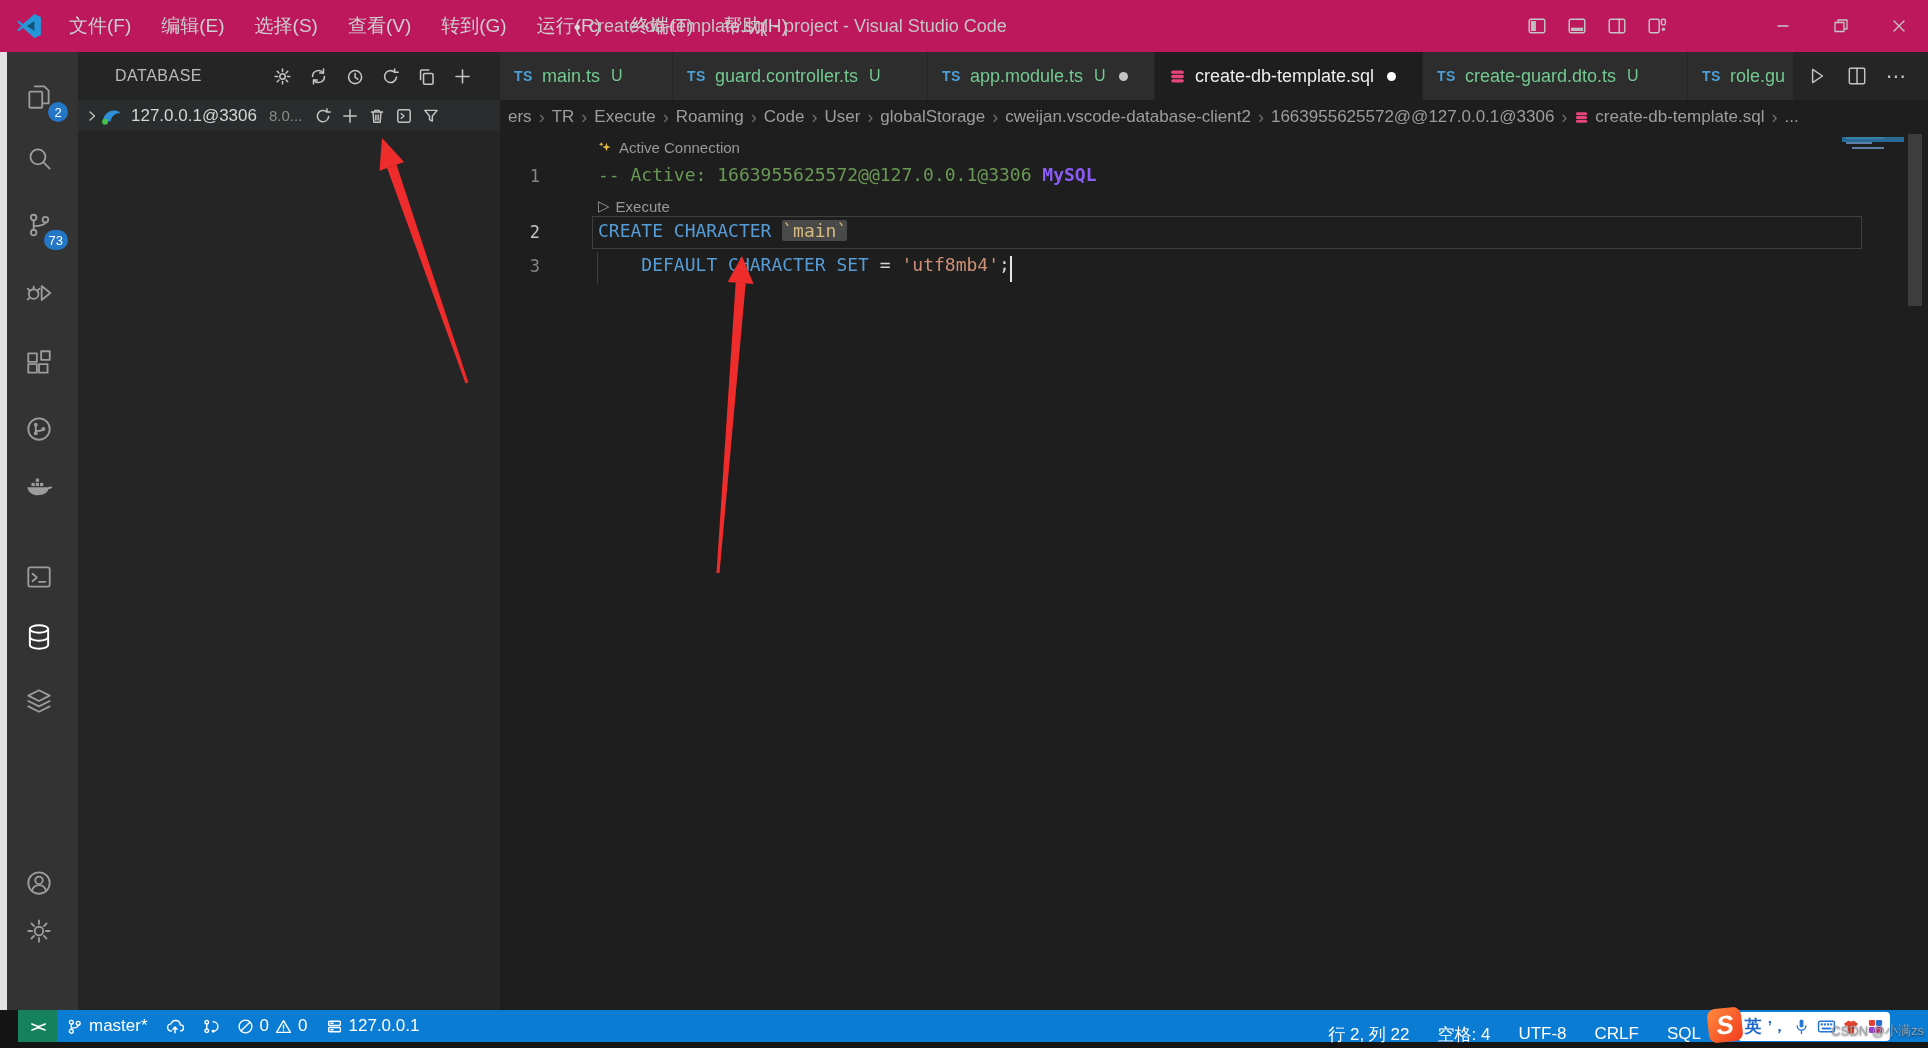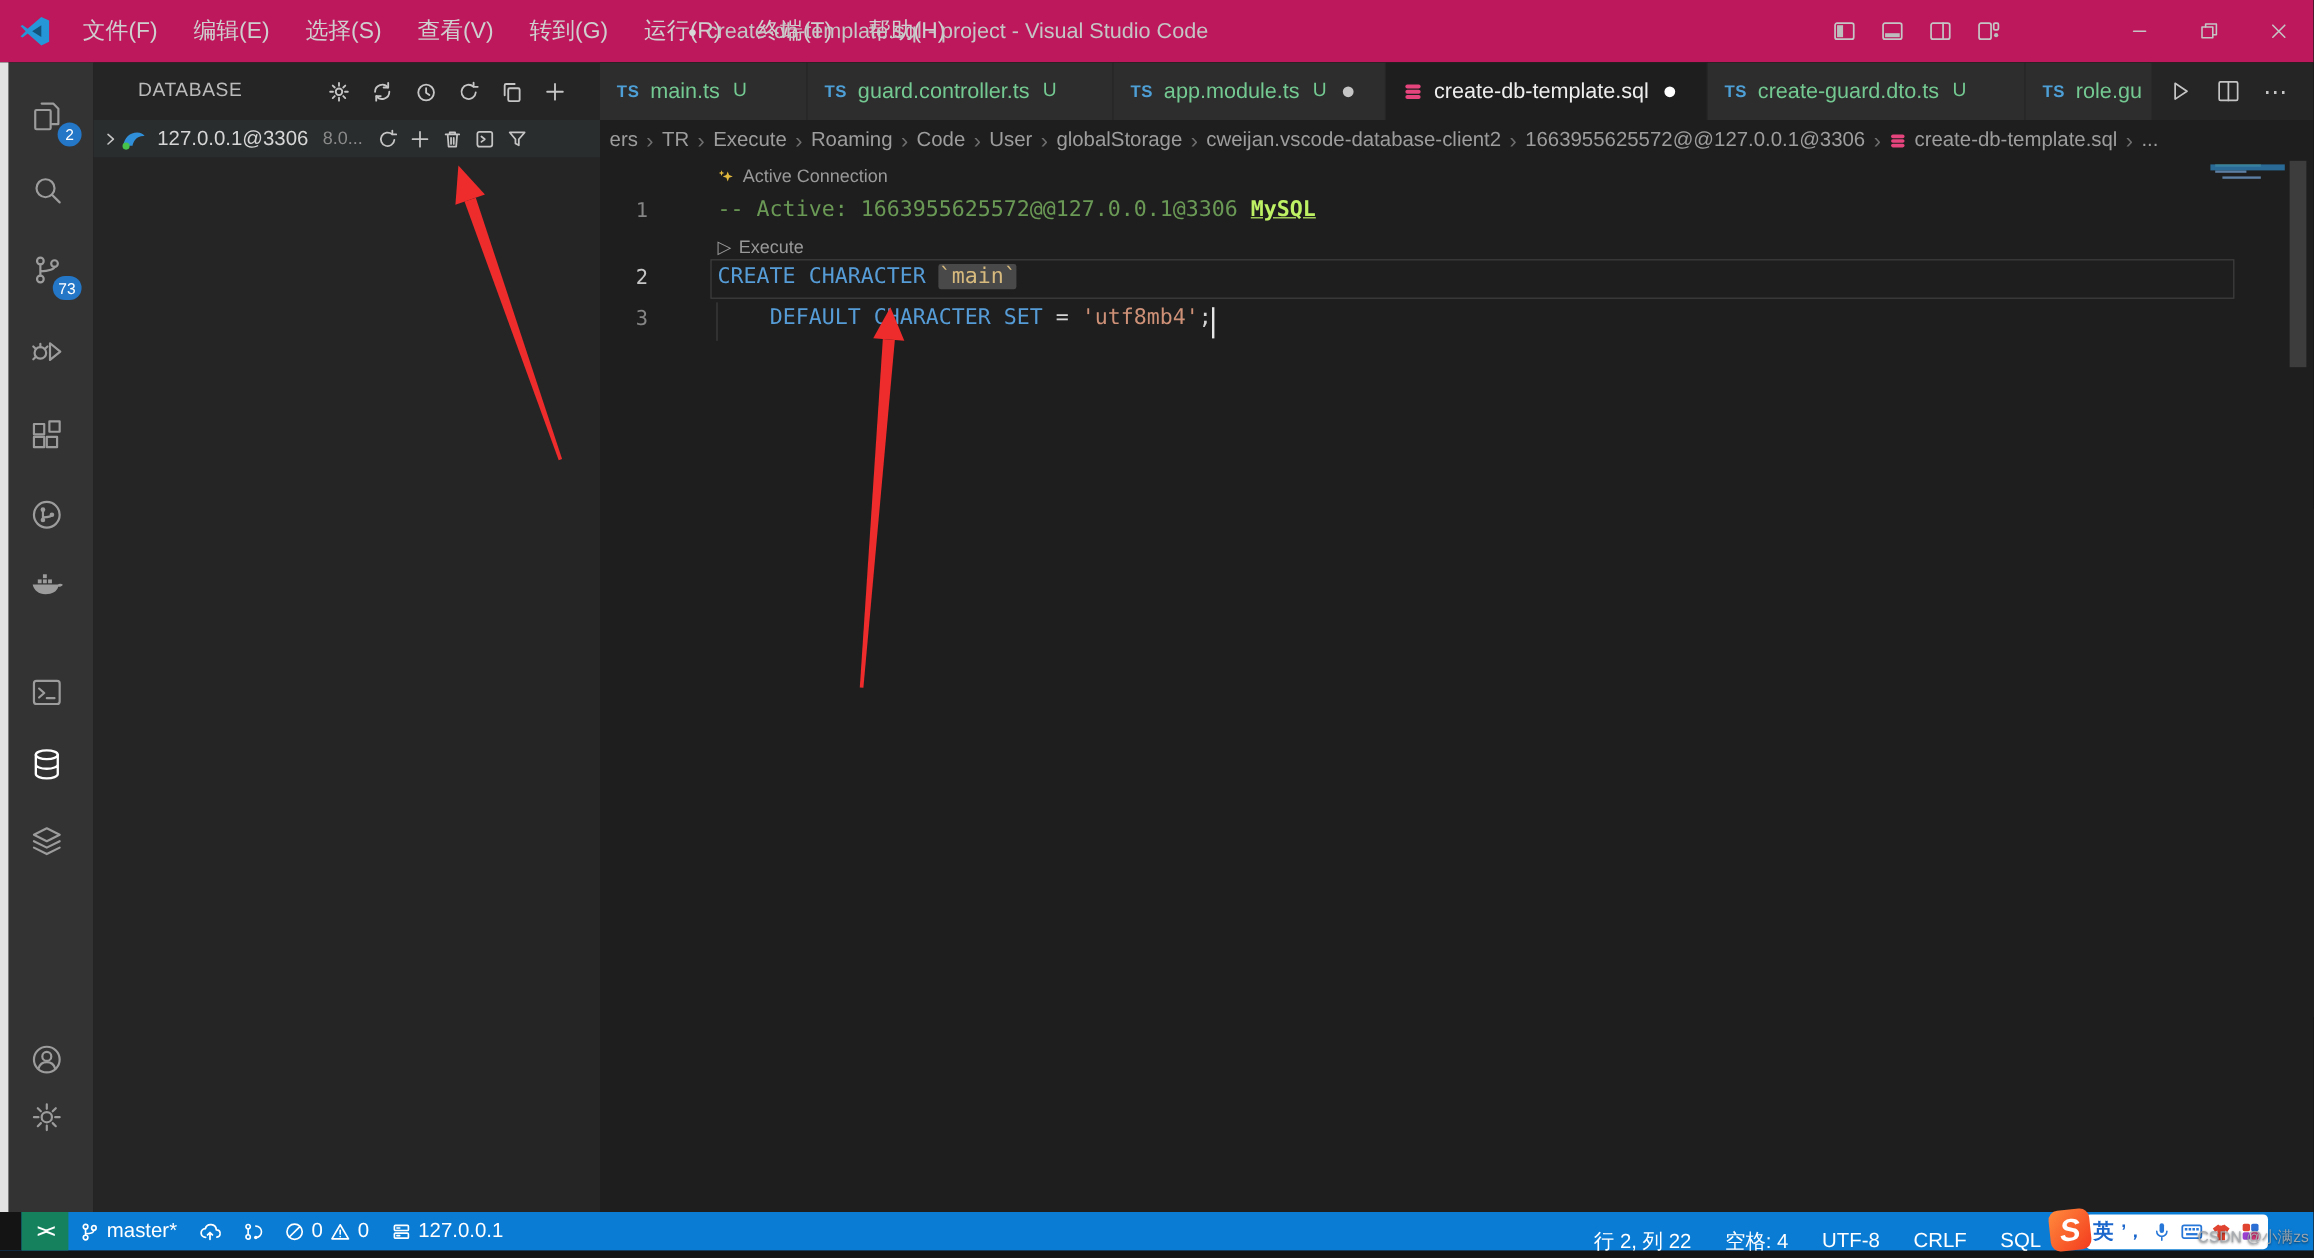--- a/index.html
+++ b/index.html
@@ -56,21 +56,21 @@
   .bc-sep { color:#6f6f6f; padding:0 5px; font-size:18px; }
   .bc-file { display:flex; align-items:center; gap:6px; }
 
   .code-area { position:relative; height:calc(100% - 82px); font-family:"DejaVu Sans Mono","Liberation Mono",monospace; font-size:18px; }
   .ln { position:absolute; width:40px; text-align:right; color:#858585; font-size:17px; }
   .code-row { position:absolute; left:98px; white-space:pre; color:#d4d4d4; }
   .codelens { position:absolute; left:98px; font-family:"Liberation Sans","DejaVu Sans",sans-serif; font-size:15px; color:#999999; display:flex; align-items:center; gap:6px; }
   .tok-comment { color:#6a9955; }
   .tok-kw { color:#569cd6; }
   .tok-str { color:#ce9178; }
-  .tok-lang { color:#bef264; font-weight:bold;text-decoration:underline; }
+  .tok-lang { color:#8b5cf6; font-weight:bold; }
   .tok-name { color:#d7ba7d; background:rgba(110,110,110,.55); border-radius:2px; }
   .cur-line-box { position:absolute; left:92px; right:66px; height:33px; border:1px solid #3f3f3f; }
   .indent-guide { position:absolute; width:1px; background:#404040; }
   .cursor { position:absolute; width:2px; height:26px; background:#e6e6e6; }
   .minimap { position:absolute; right:24px; top:0; width:62px; }
   .mm-line { height:2px; margin:3px 0 3px 4px; }
   .mm-current { position:absolute; left:0; top:3px; width:62px; height:5px; background:rgba(45,125,180,.8); }
   .scrollbar { position:absolute; right:6px; top:0; width:14px; height:172px; background:rgba(121,121,121,.35); }
 
   

